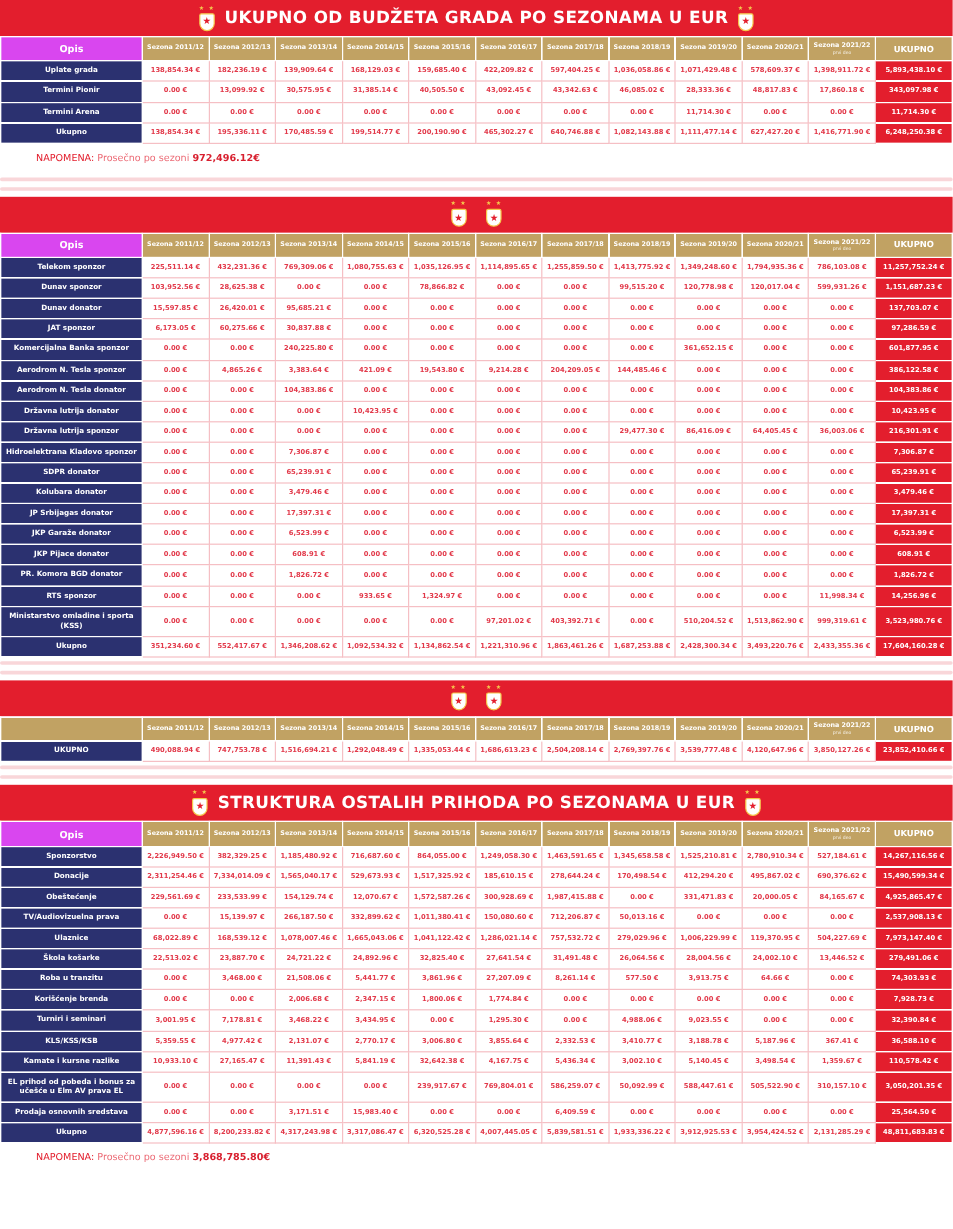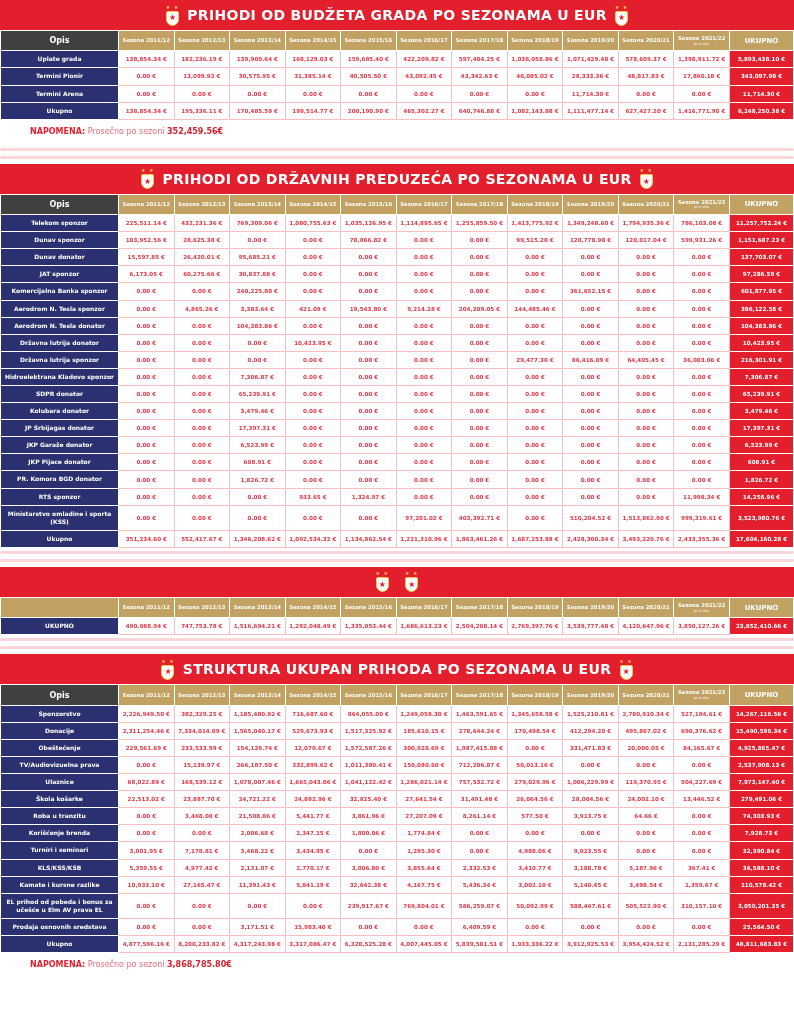--- a/index.html
+++ b/index.html
@@ -9,51 +9,51 @@
   .titlebar{background:#e31e2d;height:30px;display:flex;align-items:center;justify-content:center;}
   .title-text{color:#fff;font-weight:bold;font-size:14px;letter-spacing:.3px;white-space:nowrap;}
   .crest{display:inline-flex;flex-direction:column;align-items:center;margin:0 8px;}
   .crest-stars{color:#f5c84c;font-size:5px;line-height:5px;letter-spacing:1px;}
   .crest-shield{width:13px;height:15px;background:#fff;border:1px solid #f5c84c;border-radius:2px 2px 7px 7px;display:flex;align-items:center;justify-content:center;margin-top:1px;box-sizing:border-box;}
   .crest-star{color:#e31e2d;font-size:8px;line-height:8px;}
   
   table.data-table{width:100%;border-collapse:collapse;table-layout:fixed;}
   col.col-opis{width:118px;} col.col-total{width:64px;}
   th,td{overflow:hidden;box-sizing:border-box;}
-  .th-opis{background:#404040;color:#fff;font-size:8px;font-weight:bold;text-align:center;border:1px solid #fff;padding:3px 2px;}
+  .th-opis{background:#d946ef;color:#fff;font-size:8px;font-weight:bold;text-align:center;border:1px solid #fff;padding:3px 2px;}
   .th-opis.empty{background:#c1a263;}
   .th-season{background:#c1a263;color:#fff;font-size:5.3px;font-weight:bold;text-align:center;border:1px solid #fff;padding:4px 1px;line-height:1.25;}
   .th-season .sub{font-size:3.8px;font-weight:normal;opacity:.85;}
   .th-total{background:#c1a263;color:#fff;font-size:7px;font-weight:bold;text-align:center;border:1px solid #fff;padding:4px 1px;}
   .td-label{background:#2b3170;color:#fff;font-size:6px;font-weight:600;text-align:center;border:1px solid #fff;padding:4px 3px;line-height:1.35;}
   .td-label.bold{font-weight:bold;}
   .td-val{background:#fff;color:#e2394a;font-size:5.6px;font-weight:600;text-align:center;border:1px solid #f5bfc4;padding:4px 1px;}
   .td-total{background:#e31e2d;color:#fff;font-size:5.6px;font-weight:bold;text-align:center;border:1px solid #fff;padding:4px 1px;}
   
   .napomena{padding:7px 30px 9px;font-size:8px;}
-  .nap-label{color:#e31e2d;font-weight:bold;}
+  .nap-label{color:#e31e2d;font-weight:normal;}
   .nap-text{color:#ec6b76;font-weight:400;}
   .nap-value{color:#d8202f;font-weight:bold;}
   
   .divider{display:flex;flex-direction:column;gap:5px;padding:3px 0 5px;}
   .divider span{display:block;height:3px;background:#f9d6d9;border-radius:2px;}
 </style>
 </head>
 <body>
 
 <div class="page" id="report-root">
     <section class="table-section">
       <div class="titlebar">
         <span class="crest">
           <span class="crest-stars">★ ★</span>
           <span class="crest-shield">
             <span class="crest-star">★</span>
           </span>
         </span>
-        <div class="title-text">PRIHODI OD BUDŽETA GRADA PO SEZONAMA U EUR</div>
+        <div class="title-text">UKUPNO OD BUDŽETA GRADA PO SEZONAMA U EUR</div>
         <span class="crest">
           <span class="crest-stars">★ ★</span>
           <span class="crest-shield">
             <span class="crest-star">★</span>
           </span>
         </span>
       </div>
       <table class="data-table">
         <colgroup>
           <col class="col-opis">
@@ -146,35 +146,34 @@
             <td class="td-val">465,302.27 €</td>
             <td class="td-val">640,746.88 €</td>
             <td class="td-val">1,082,143.88 €</td>
             <td class="td-val">1,111,477.14 €</td>
             <td class="td-val">627,427.20 €</td>
             <td class="td-val">1,416,771.90 €</td>
             <td class="td-total">6,248,250.38 €</td>
           </tr>
         </tbody>
       </table>
-      <div class="napomena"><span class="nap-label">NAPOMENA:</span> <span class="nap-text">Prosečno po sezoni</span> <span class="nap-value">352,459.56€</span></div>
+      <div class="napomena"><span class="nap-label">NAPOMENA:</span> <span class="nap-text">Prosečno po sezoni</span> <span class="nap-value">972,496.12€</span></div>
     </section>
     <div class="divider">
       <span></span>
       <span></span>
     </div>
     <section class="table-section">
       <div class="titlebar">
         <span class="crest">
           <span class="crest-stars">★ ★</span>
           <span class="crest-shield">
             <span class="crest-star">★</span>
           </span>
         </span>
-        <div class="title-text">PRIHODI OD DRŽAVNIH PREDUZEĆA PO SEZONAMA U EUR</div>
         <span class="crest">
           <span class="crest-stars">★ ★</span>
           <span class="crest-shield">
             <span class="crest-star">★</span>
           </span>
         </span>
       </div>
       <table class="data-table">
         <colgroup>
           <col class="col-opis">
@@ -579,21 +578,21 @@
       <span></span>
     </div>
     <section class="table-section">
       <div class="titlebar">
         <span class="crest">
           <span class="crest-stars">★ ★</span>
           <span class="crest-shield">
             <span class="crest-star">★</span>
           </span>
         </span>
-        <div class="title-text">STRUKTURA UKUPAN PRIHODA PO SEZONAMA U EUR</div>
+        <div class="title-text">STRUKTURA OSTALIH PRIHODA PO SEZONAMA U EUR</div>
         <span class="crest">
           <span class="crest-stars">★ ★</span>
           <span class="crest-shield">
             <span class="crest-star">★</span>
           </span>
         </span>
       </div>
       <table class="data-table">
         <colgroup>
           <col class="col-opis">

